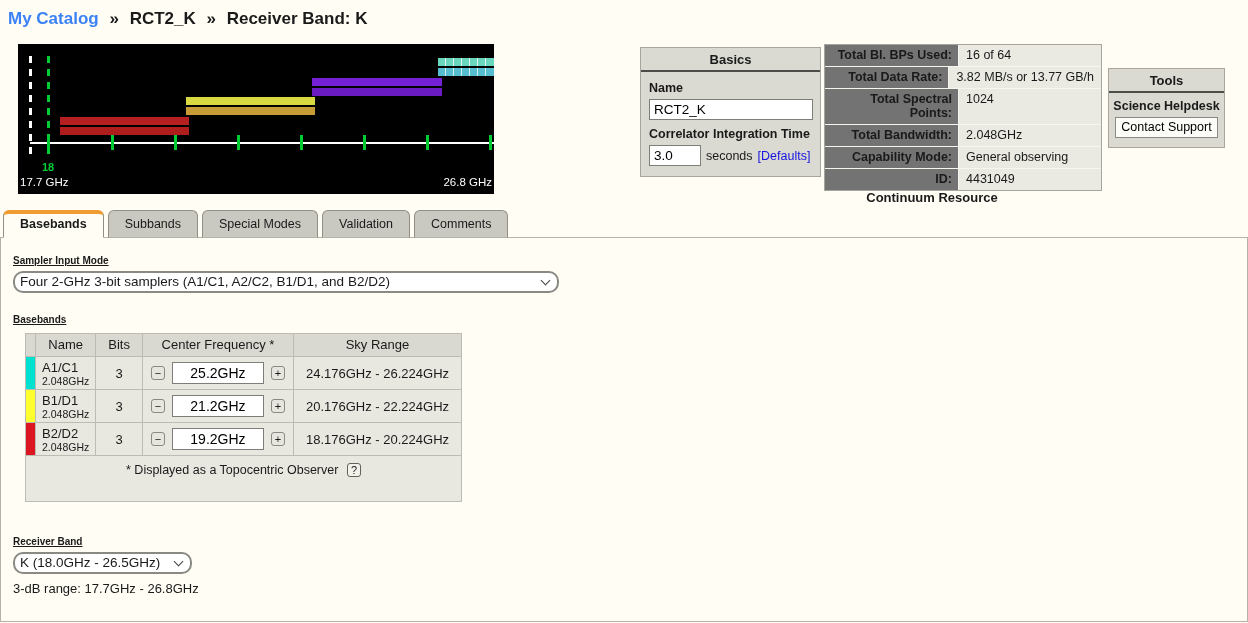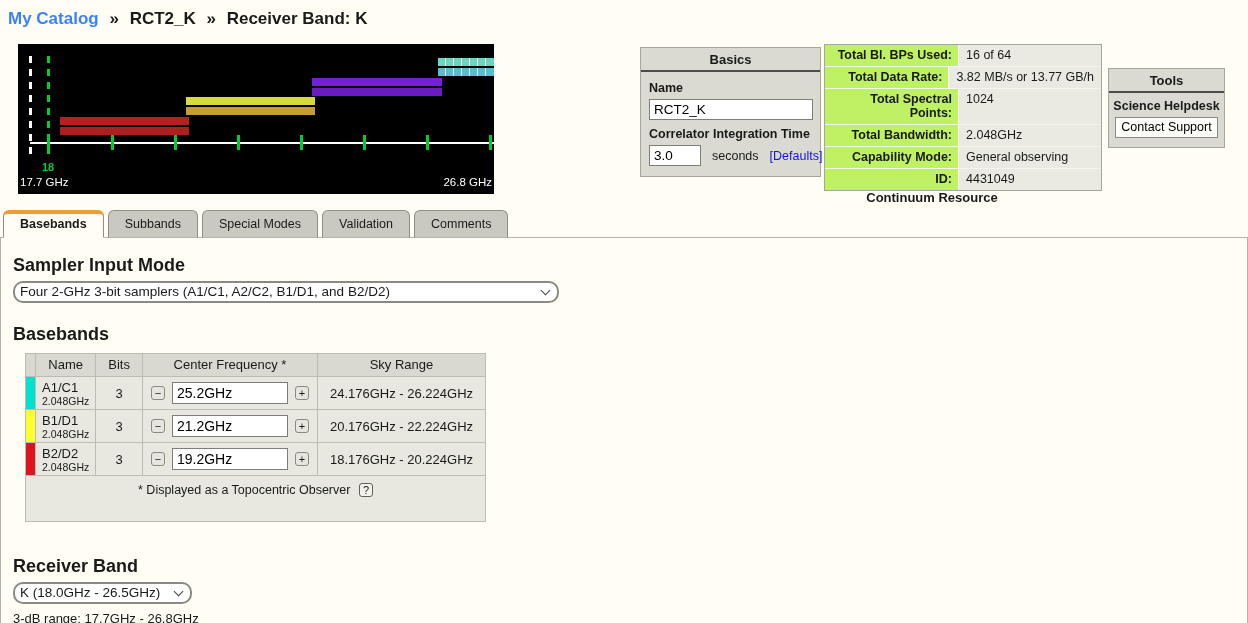--- a/index.html
+++ b/index.html
@@ -26,63 +26,63 @@
   .plabel.white { color:#fff; font-weight:normal; font-size:11.5px; }
 
   
   .panelbox { background:#dadad2; border:1px solid #a6a69e; }
   .panel-header { font-weight:bold; font-size:13px; text-align:center; padding:4px 0 3px; border-bottom:2px solid #4c4c48; }
   .basics { position:absolute; left:640px; top:47px; width:181px; padding-bottom:10px; }
   .basics-body { padding:2px 8px 0; }
   .field-label { font-weight:bold; font-size:12.5px; margin:7px 0 4px; white-space:nowrap; }
   .text-input { background:#fff; border:1px solid #7e7e78; height:21px; font-size:13.5px; padding:0 4px; font-family:inherit; }
   .name-input { width:164px; }
-  .cit-row { display:flex; align-items:center; gap:11px; font-size:12.5px; white-space:nowrap; }
+  .cit-row { display:flex; align-items:center; gap:5px; font-size:12.5px; white-space:nowrap; }
   .cit-input { width:52px; }
   .blue-link { color:#1512e0; cursor:pointer; }
 
   .stats { position:absolute; left:824px; top:44px; width:278px; border:1px solid #a6a69e; font-size:12.5px; background:#eaeae3; }
   .stats-row { display:flex; }
   .stats-row + .stats-row { border-top:1px solid #f6f6ef; }
-  .stats-label { width:133px; background:#bef264; font-weight:bold; text-align:right; padding:3px 6px 4px 2px; }
+  .stats-label { width:133px; background:#737373; font-weight:bold; text-align:right; padding:3px 6px 4px 2px; }
   .stats-value { flex:1; padding:3px 7px 4px; border-left:1px solid #f6f6ef; white-space:nowrap; }
 
   .tools { position:absolute; left:1108px; top:68px; width:117px; padding-bottom:9px; text-align:center; }
   .helpdesk { font-weight:bold; font-size:12.5px; margin:6px 0 4px; white-space:nowrap; }
   .btn { background:#fcfcf9; border:1px solid #8a8a84; font-size:12.5px; padding:2px 5px 3px; font-family:inherit; white-space:nowrap; cursor:pointer; }
 
   .resource { position:absolute; left:793px; top:190px; width:278px; text-align:center; font-weight:bold; font-size:13px; }
 
   
   .tabs { display:flex; align-items:flex-end; gap:4px; padding-left:3px; position:relative; z-index:2; margin-bottom:-1px; }
   .tab { background:#c9c9c1; border:1px solid #8f8f87; border-bottom:1px solid #b3b3aa; border-radius:6px 6px 0 0;
          padding:6px 16px 6px; font-size:12.5px; cursor:pointer; white-space:nowrap; }
   .tab.active { background:#fffdf4; font-weight:bold; border-top:4px solid #ef9d32; border-bottom:1px solid #fffdf4; padding-top:3px; }
   .content-panel { border:1px solid #b3b3aa; background:#fffdf4; min-height:385px; position:relative; z-index:1; }
   .content { padding:17px 0 0 12px; }
-  .section-label { font-weight:bold; font-size:18px; margin-bottom:5px; white-space:nowrap; }
+  .section-label { font-weight:bold; font-size:10px; margin-bottom:5px; white-space:nowrap;text-decoration:underline; }
   .fake-select { display:flex; justify-content:space-between; align-items:center; background:#fff; border:2px solid #8a8a84;
                  border-radius:10px; font-size:13.5px; padding:1px 8px 2px 5px; cursor:pointer; white-space:nowrap; }
   .sampler-select { width:546px; }
   .rb-select { width:179px; }
   .chev { width:7px; height:7px; border-right:1.7px solid #444; border-bottom:1.7px solid #444; transform:rotate(45deg); margin-top:-3px; flex:none; }
 
   
   .bb-wrap { margin:21px 0 0 0; }
   .bb-table { margin:8px 0 0 12px; border-collapse:collapse; font-size:13px; background:#e8e8e1; border:1px solid #aeaea6; }
   .bb-table th { background:#d9d9d1; font-weight:normal; padding:3px 12px 4px; border:1px solid #bcbcb4; }
   .bb-table td { border:1px solid #bcbcb4; padding:2px 6px; }
   .bb-table .sw { width:10px; padding:0; }
   .bb-table .nm { min-width:56px; }
   .nm1 { font-size:13px; } .nm2 { font-size:10.5px; }
   .bb-table .bits { text-align:center; min-width:28px; }
   .bb-table .cf { white-space:nowrap; padding:5px 8px; }
   .stepbtn { display:inline-flex; align-items:center; justify-content:center; width:14px; height:14px; background:#e6e6df;
              border:1px solid #8a8a84; border-radius:3px; font-size:11px; vertical-align:middle; cursor:pointer; }
-  .cf-input { width:116px; height:22px; font-size:14px; margin:0 7px; vertical-align:middle; }
+  .cf-input { width:92px; height:22px; font-size:14px; margin:0 7px; vertical-align:middle;text-align:center; }
   .bb-table .sky { padding:2px 12px; min-width:152px; white-space:nowrap; }
   .bb-table .foot { text-align:center; font-size:12.5px; padding:7px 4px 24px; }
   .help { display:inline-block; border:1px solid #62625c; border-radius:3px; font-size:11px; padding:0 3px; margin-left:5px;
           background:#f2f2ea; cursor:pointer; }
 
   .rb-section { margin-top:34px; }
   .rb-note { font-size:13px; margin-top:7px; }
 </style>
 </head>
 <body>

